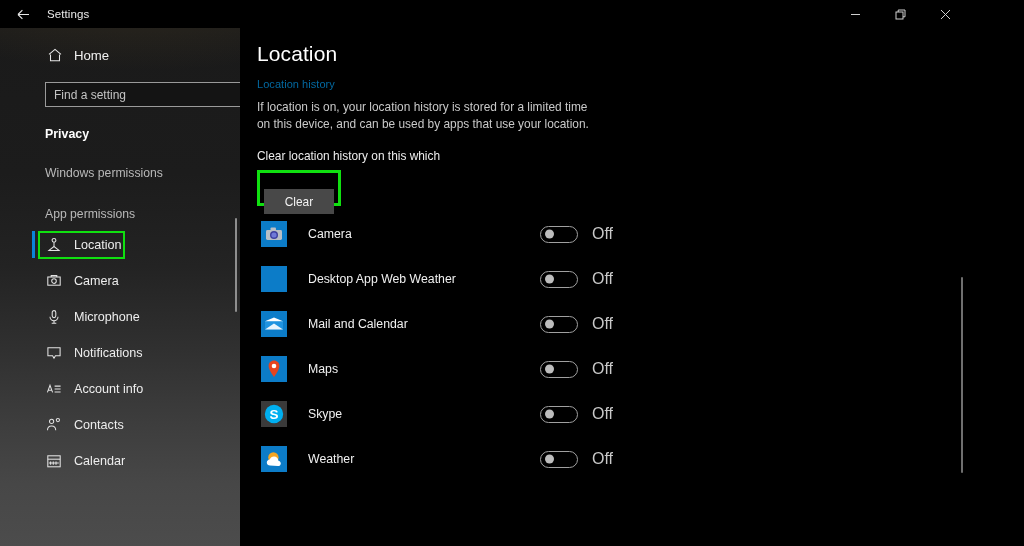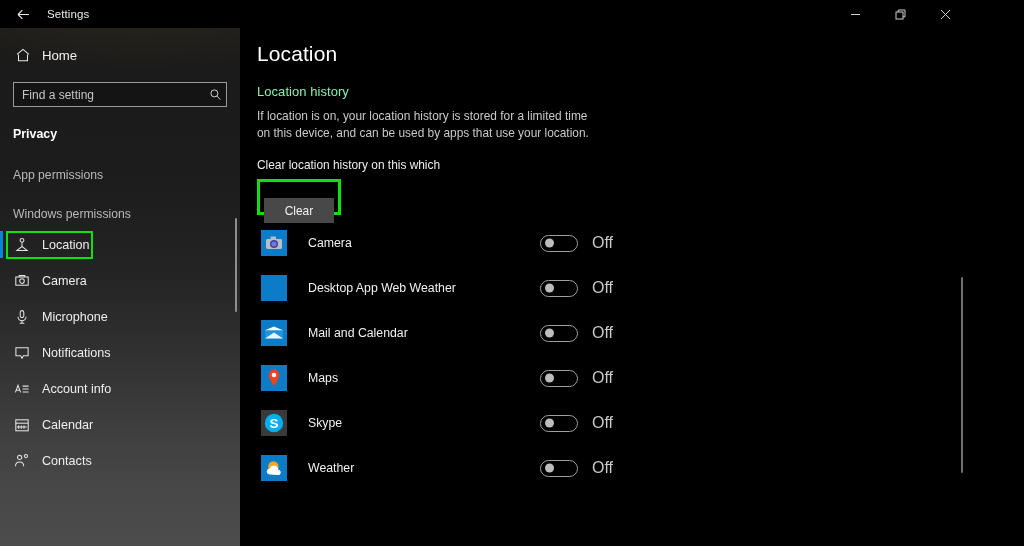--- a/index.html
+++ b/index.html
@@ -92,21 +92,21 @@
         #4c4c4c 100%);
     overflow: hidden;
   }
   .sidebar::after {
     content: "";
     position: absolute;
     left: 0; top: 0; right: 0; bottom: 0;
     background: radial-gradient(ellipse 420px 150px at 58% -12%, rgba(120,95,45,.28), rgba(0,0,0,0) 70%);
     pointer-events: none;
   }
-  .sb-inner { position: relative; z-index: 2; }
+  .sb-inner { position: relative; z-index: 2; padding-left: 32px; }
 
   .home-row {
     display: flex;
     align-items: center;
     height: 30px;
     margin-top: 12px;
     padding-left: 14px;
     gap: 11px;
   }
   .home-row .ico { width: 17px; height: 17px; color: #e6e6e6; display:flex; align-items:center; justify-content:center;}
@@ -224,23 +224,23 @@
 
   .page-title {
     font-size: 21px;
     color: #ffffff;
     font-weight: normal;
     letter-spacing: .1px;
     margin-top: 8px;
   }
 
   .sub-head {
-    font-size: 13px;
-    color: #86efac;
-    margin-top: 18px;
+    font-size: 11px;
+    color: #0369a1;
+    margin-top: 12px;
     letter-spacing: .05px;
   }
 
   .desc {
     font-size: 11.9px;
     color: #c9c9c9;
     line-height: 16.5px;
     margin-top: 9px;
     max-width: 340px;
   }
@@ -411,23 +411,23 @@
           <span class="search-ico">
             <svg width="13" height="13" viewBox="0 0 13 13" fill="none" stroke="currentColor" stroke-width="1">
               <circle cx="5.4" cy="5.4" r="3.5"></circle>
                 <path d="M8.1 8.1l3.2 3.6"></path>
             </svg>
           </span>
         </div>
 
         <div class="sb-section-head">Privacy</div>
 
+        <div class="sb-group-head">Windows permissions</div>
+
         <div class="sb-group-head spaced-2">App permissions</div>
-
-        <div class="sb-group-head">Windows permissions</div>
 
         <div class="sb-list">
 
           <div class="sb-item selected">
             <span class="accent"></span>
             <span class="hl-box"></span>
             <span class="ico">
               <svg width="16" height="16" viewBox="0 0 16 16" fill="none" stroke="currentColor" stroke-width="1.05">
                 <circle cx="8" cy="3.3" r="1.9"></circle>
                 <path d="M8 5.3v4.2"></path>
@@ -475,37 +475,37 @@
                 <path d="M1.4 11.4L4 4.3l2.6 7.1M2.3 9.2h3.4"></path>
                 <path d="M8.6 5.1h6M8.6 8h6M8.6 10.9h6"></path>
               </svg>
             </span>
             <span class="lbl">Account info</span>
           </div>
 
           <div class="sb-item">
             <span class="ico">
               <svg width="16" height="16" viewBox="0 0 16 16" fill="none" stroke="currentColor" stroke-width="1.05">
+                <circle cx="5.6" cy="4.4" r="2.1"></circle>
+                <path d="M1.5 13.2c0-2.6 1.8-4.3 4.1-4.3s4.1 1.7 4.1 4.3"></path>
+                <circle cx="11.9" cy="3.1" r="1.6"></circle>
+              </svg>
+            </span>
+            <span class="lbl">Contacts</span>
+          </div>
+
+          <div class="sb-item">
+            <span class="ico">
+              <svg width="16" height="16" viewBox="0 0 16 16" fill="none" stroke="currentColor" stroke-width="1.05">
                 <rect x="1.8" y="2.8" width="12.4" height="11"></rect>
                 <path d="M1.8 6.2h12.4"></path>
                 <path d="M4.6 8.4v3.4M7.3 8.4v3.4M10 8.4v3.4M2.8 9.9h10"></path>
               </svg>
             </span>
             <span class="lbl">Calendar</span>
-          </div>
-
-          <div class="sb-item">
-            <span class="ico">
-              <svg width="16" height="16" viewBox="0 0 16 16" fill="none" stroke="currentColor" stroke-width="1.05">
-                <circle cx="5.6" cy="4.4" r="2.1"></circle>
-                <path d="M1.5 13.2c0-2.6 1.8-4.3 4.1-4.3s4.1 1.7 4.1 4.3"></path>
-                <circle cx="11.9" cy="3.1" r="1.6"></circle>
-              </svg>
-            </span>
-            <span class="lbl">Contacts</span>
           </div>
 
         </div>
       </div>
       <div class="sb-scroll"></div>
     </div>
 
     <div class="main">
       <div class="main-inner">
 

